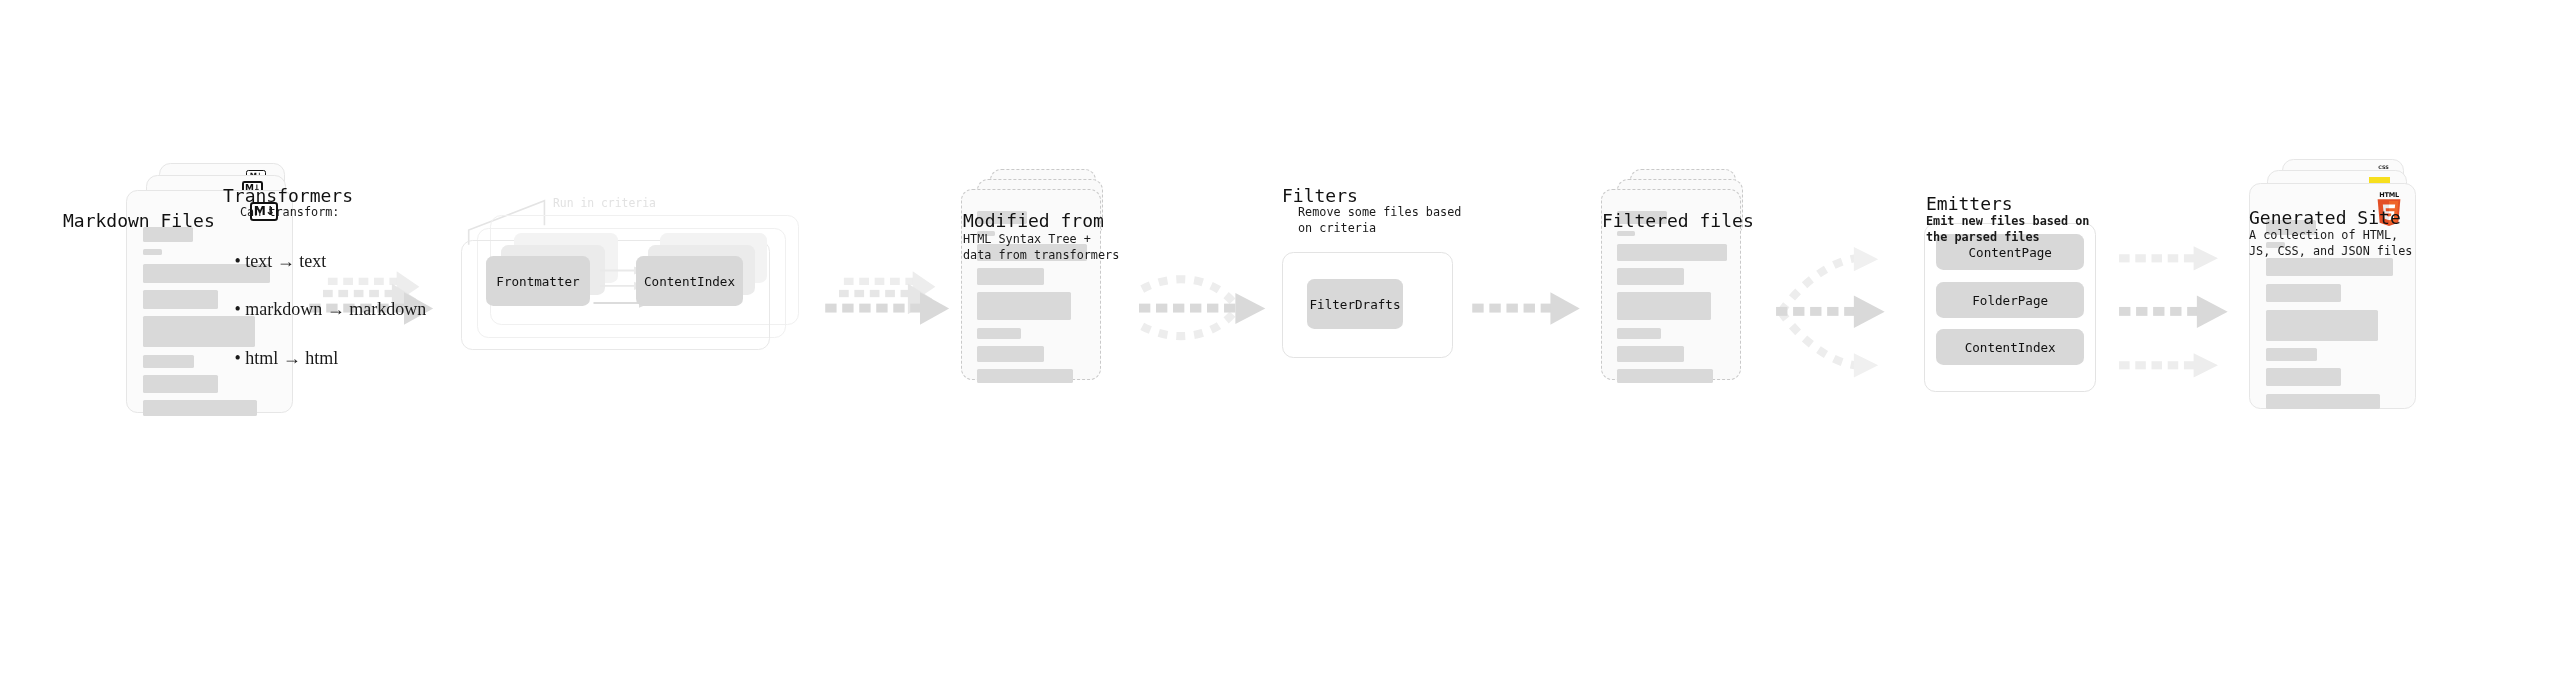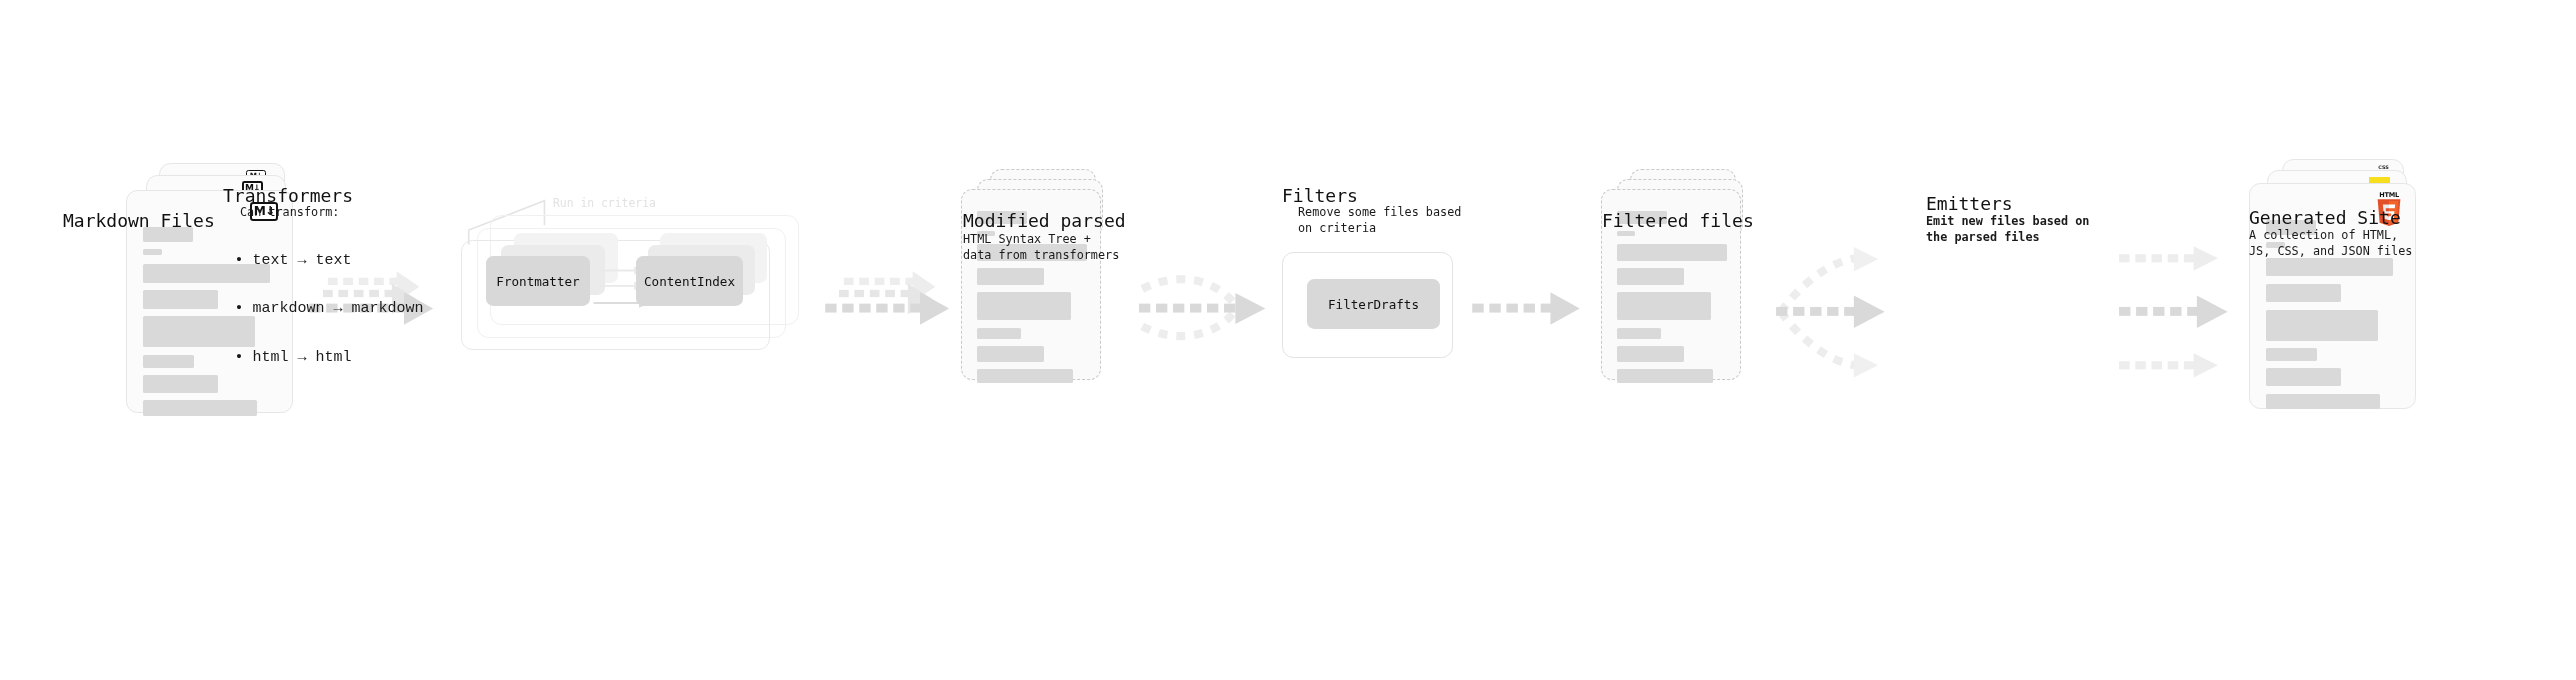--- a/index.html
+++ b/index.html
@@ -155,22 +155,22 @@
   }
   .parallel-label {
     position: absolute;
     font-family: "DejaVu Sans Mono", "Liberation Mono", monospace;
     font-size: 11.4px;
     color: #e2e2e2;
     white-space: nowrap;
   }
   .bullets {
     position: absolute;
-    font-family: Liberation Mono, monospace;
-    font-size: 15px;
+    font-family: Liberation Serif, serif;
+    font-size: 18px;
     line-height: 16.3px;
     color: #1a1a1a;
     white-space: pre;
   }
   .bullets .bl { padding-left: 11.4px; }
 
   svg { overflow: visible; display:block; }
 </style>
 </head>
 <body>
@@ -313,21 +313,21 @@
         <div class="ln" style="width:18.7px;height:4.9px;margin-bottom:8.1px;"></div>
         <div class="ln" style="width:110px;height:17px;"></div>
         <div class="ln" style="width:67px;height:17px;"></div>
         <div class="ln" style="width:94px;height:28px;"></div>
         <div class="ln" style="width:44px;height:11.4px;"></div>
         <div class="ln" style="width:67px;height:15.4px;"></div>
         <div class="ln" style="width:96px;height:14px;"></div>
       </div>
     </div>
   </div>
-  <div class="title" style="left:963px; top:210px;">Modified parsed</div>
+  <div class="title" style="left:963px; top:210px;">Modified from</div>
   <div class="subtitle" style="left:963px; top:231px;">HTML Syntax Tree +
 data from transformers</div>
 
   <div class="node" style="left:1134px; top:268px; width:142px; height:81px;">
     <svg width="142" height="81" viewBox="0 0 175 100">
       <g fill="none" stroke="#ededed" stroke-width="10" stroke-dasharray="11 11" stroke-linecap="butt">
         <path d="M10,26 C48,6 96,10 124,44"></path>
       </g>
       <g fill="none" stroke="#ededed" stroke-width="10" stroke-dasharray="11 11" stroke-linecap="butt">
         <path d="M10,72 C48,92 96,88 124,54"></path>
@@ -339,21 +339,21 @@
           <rect x="69" y="44" width="14" height="11"></rect>
         <rect x="90" y="44" width="14" height="11"></rect>
           <rect x="111" y="44" width="14" height="11"></rect>
       </g>
       <polygon points="125,31 162,50 125,69" fill="#d9d9d9"></polygon>
     </svg>
   </div>
 
   <div class="node" style="left:1282px; top:252px; width:175px; height:110px;">
     <div class="group-box solid" style="left:0; top:0; width:171px; height:106px;"></div>
-    <div class="chip" style="left:25px; top:27px; width:133px; height:50px;">FilterDrafts</div>
+    <div class="chip" style="left:25px; top:27px; width:96px; height:50px;">FilterDrafts</div>
   </div>
   <div class="title" style="left:1282px; top:185px;">Filters</div>
   <div class="subtitle" style="left:1282px; top:204px;margin-left:16px;">Remove some files based
 on criteria</div>
 
   <div class="node" style="left:1469px; top:288px; width:114px; height:41px;">
     <svg width="114" height="41" viewBox="0 0 140 50">
       <g fill="#d9d9d9">
         <rect x="4" y="19" width="14" height="11"></rect>
           <rect x="25" y="19" width="14" height="11"></rect>
@@ -397,20 +397,26 @@
         <rect x="0" y="90" width="14" height="11"></rect>
           <rect x="21" y="90" width="14" height="11"></rect>
         <rect x="42" y="90" width="14" height="11"></rect>
           <rect x="63" y="90" width="14" height="11"></rect>
         <rect x="84" y="90" width="14" height="11"></rect>
       </g>
       <polygon points="96,76 134,96 96,116" fill="#d9d9d9"></polygon>
     </svg>
   </div>
 
+  <div class="node" style="left:1924px; top:223px; width:183px; height:172px;">
+    <div class="group-box solid" style="left:0; top:0; width:172px; height:169px;"></div>
+    <div class="chip" style="left:12.2px; top:11.4px; width:148px; height:36px;">ContentPage</div>
+    <div class="chip" style="left:12.2px; top:59px; width:148px; height:36px;">FolderPage</div>
+    <div class="chip" style="left:12.2px; top:106px; width:148px; height:36px;">ContentIndex</div>
+  </div>
   <div class="title" style="left:1926px; top:193px;">Emitters</div>
   <div class="subtitle" style="left:1926px; top:213px;font-weight:bold;">Emit new files based on
 the parsed files</div>
 
   <div class="node" style="left:2119px; top:234px; width:142px; height:154px;">
     <svg width="142" height="154" viewBox="0 0 175 190">
       <g fill="#ededed">
         <rect x="0" y="25" width="13" height="10"></rect>
           <rect x="20" y="25" width="13" height="10"></rect>
         <rect x="40" y="25" width="13" height="10"></rect>

